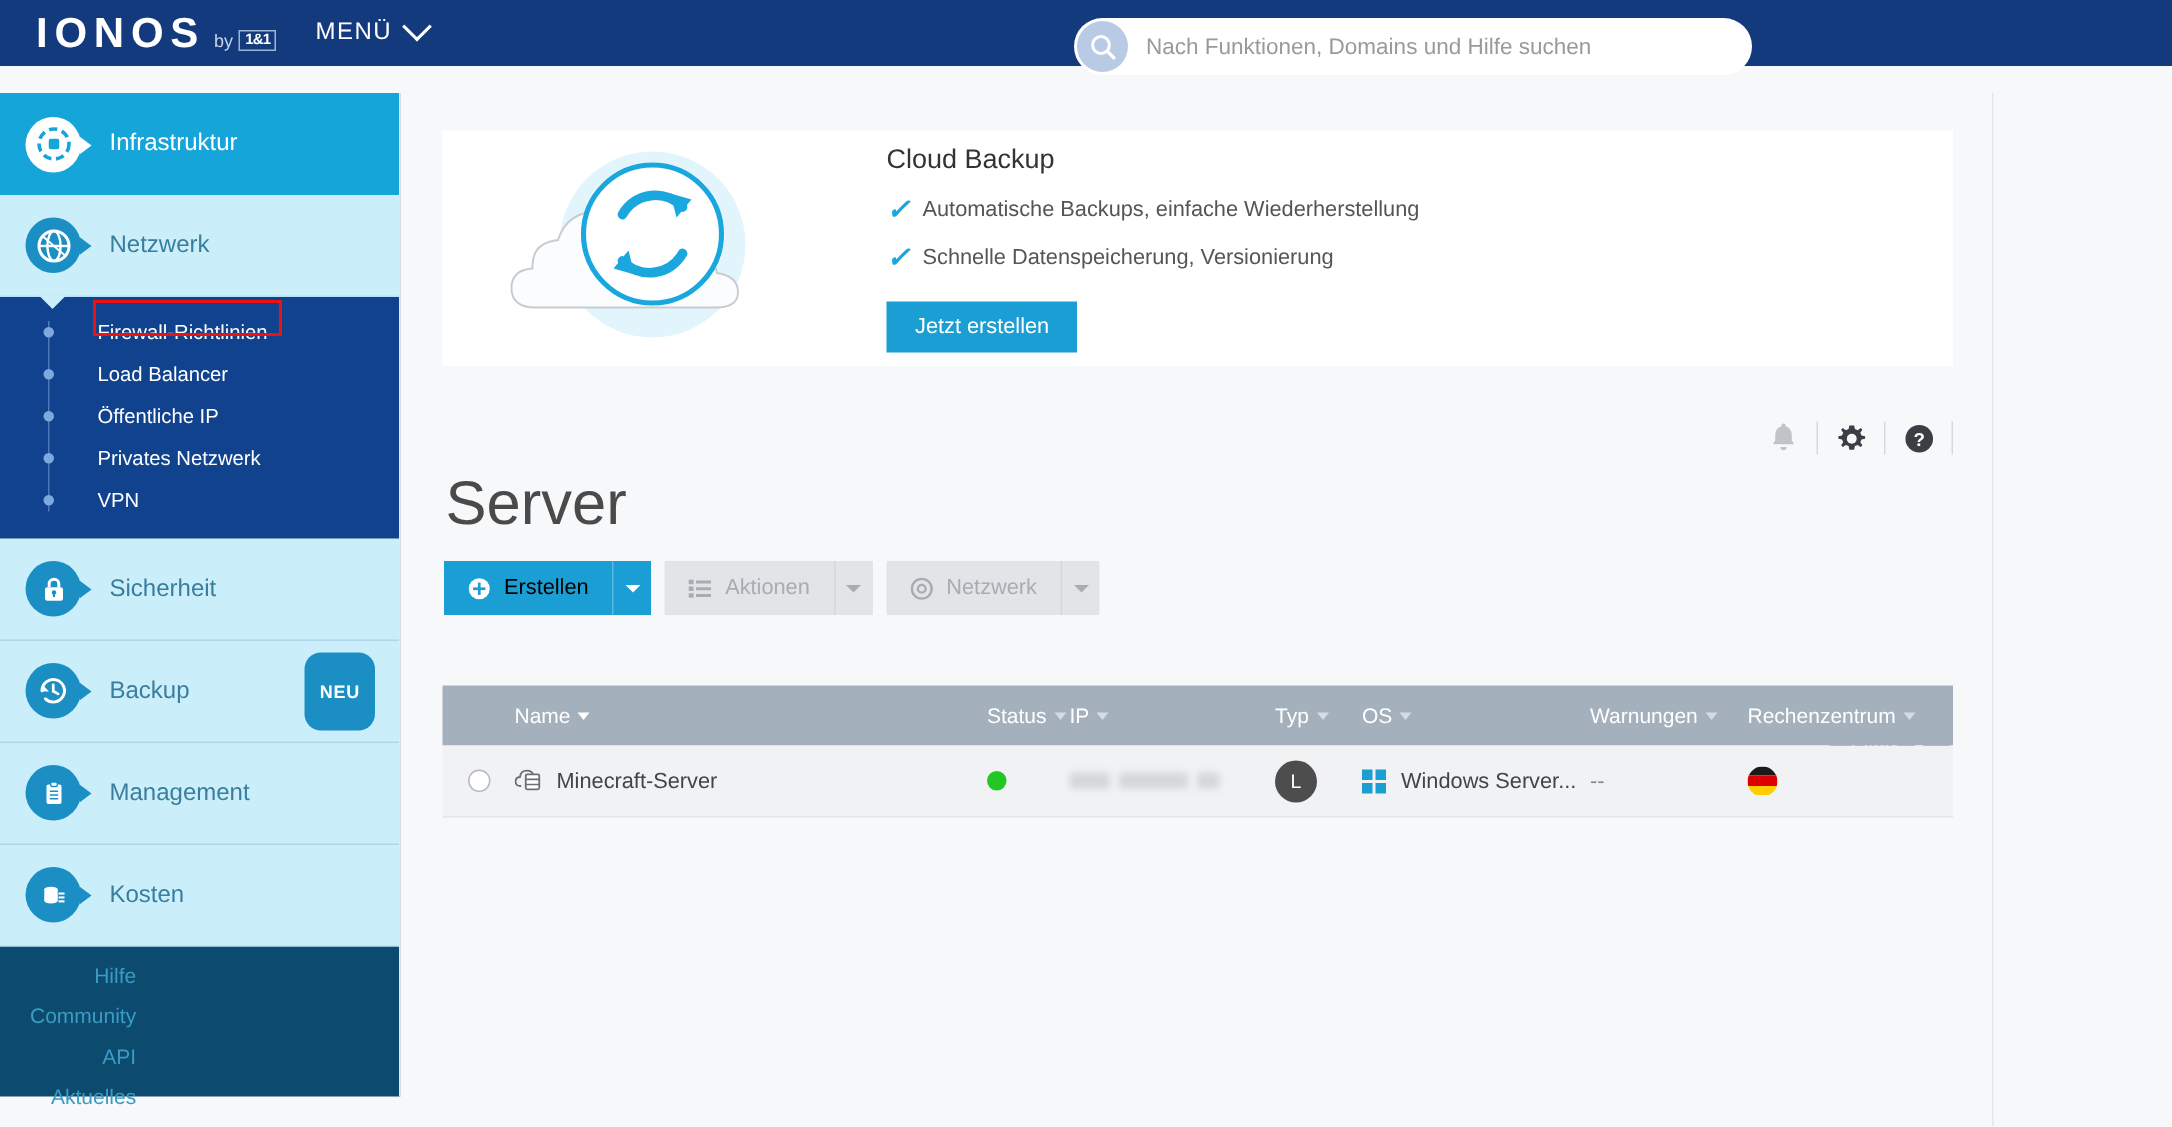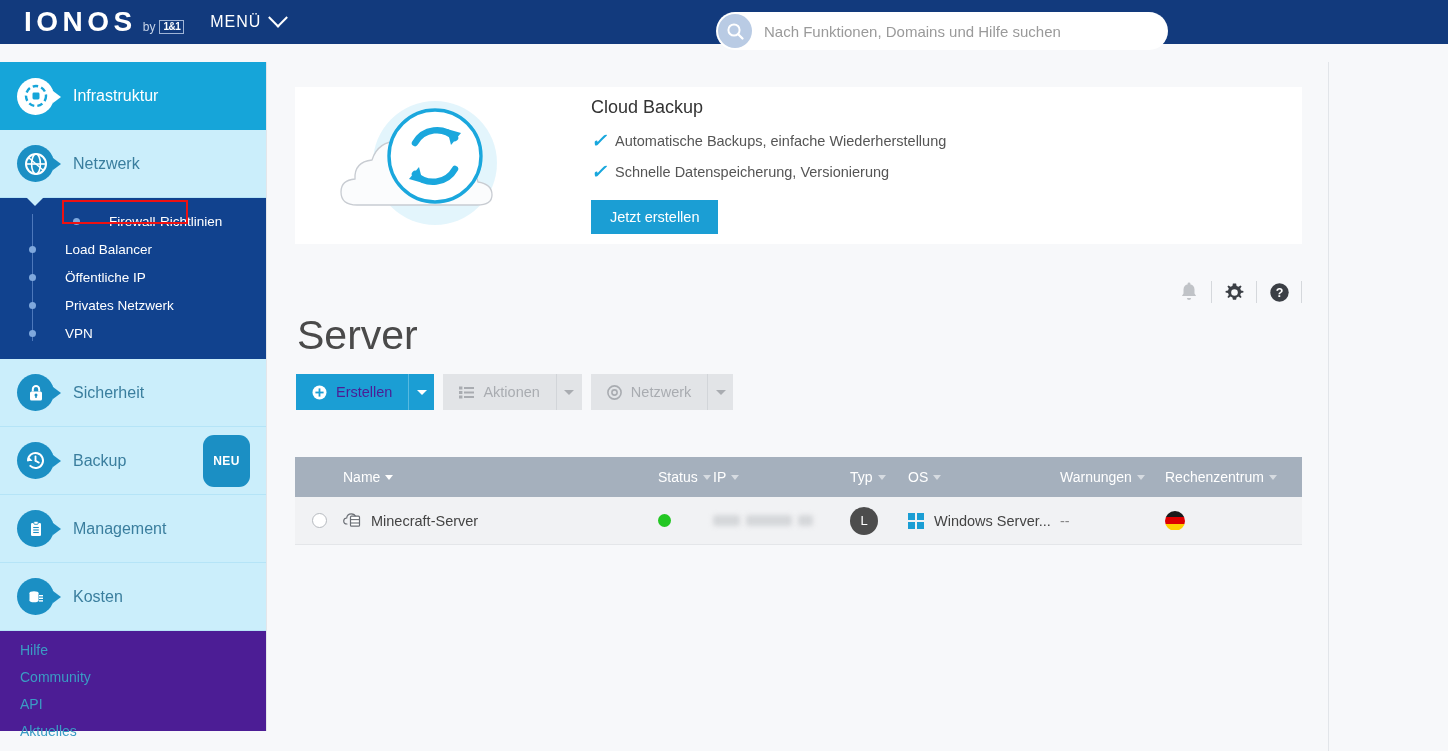--- a/index.html
+++ b/index.html
@@ -60,22 +60,23 @@
     font-family: "Liberation Sans", sans-serif;
     font-size: 15px; color: #4a4a4a;
     margin-left: 10px; width: 380px;
   }
   .search-input::placeholder { color: #9a9a9a; }
 
   
   .sidebar {
     position: absolute; left: 0; top: 62px;
     width: 267px; height: 669px;
-    background: #4c1d95;
+    background: #0c4a6e;
     border-right: 1px solid #e3e6ea;
+    text-align: right;
   }
   .nav-item {
     position: relative; height: 68px;
     display: flex; align-items: center;
     background: #cbeefb; cursor: pointer;
     border-bottom: 1px solid #b5e4f7;
   }
   .nav-item.active-top { background: #16a5d9; border-bottom: none; }
   .nav-item.active-parent { background: #cbeefb; }
   .nav-icon {
@@ -197,21 +198,21 @@
   .split-btn { display: flex; margin-right: 9px; }
   .split-main {
     display: flex; align-items: center;
     height: 36px; padding: 0 16px; border: none; cursor: pointer;
     font-size: 14.5px; font-family: "Liberation Sans", sans-serif;
   }
   .split-arrow {
     width: 26px; height: 36px; border: none; cursor: pointer;
     display: flex; align-items: center; justify-content: center;
   }
-  .split-btn.primary .split-main { background: #1b9ed4; color: #4c1d95; }
+  .split-btn.primary .split-main { background: #1b9ed4; color: #000000; }
   .split-btn.primary .split-arrow { background: #1b9ed4; border-left: 1px solid #57b9e0; }
   .split-btn.disabled .split-main { background: #e2e4e7; color: #a9acb1; }
   .split-btn.disabled .split-arrow { background: #e2e4e7; border-left: 1px solid #d2d5d9; }
   .caret-down {
     width: 0; height: 0;
     border-left: 5px solid transparent; border-right: 5px solid transparent;
     border-top: 5px solid #ffffff;
   }
   .split-btn.disabled .caret-down { border-top-color: #a9acb1; }
   .btn-icon { margin-right: 9px; display: flex; align-items: center; }
@@ -317,21 +318,21 @@
         <line x1="2" y1="12" x2="22" y2="12" stroke="#ffffff" stroke-width="1.6"></line>
         <line x1="4.5" y1="5.5" x2="19.5" y2="18.5" stroke="#ffffff" stroke-width="1.4"></line>
       </svg>
     </div>
     <span class="nav-label">Netzwerk</span>
   </div>
   <div class="highlight-box" style="left:5px; top:138px; width:140px; height:49px;"></div>
 
   <div class="submenu">
     <div class="submenu-line"></div>
-    <div class="submenu-item" style="margin-bottom:5px;padding-left:44px;">
+    <div class="submenu-item" style="margin-bottom:5px;">
       <span class="sub-dot"></span>
       <span class="submenu-label">Firewall-Richtlinien</span>
     </div>
     <div class="submenu-item" style="margin-bottom:5px;">
       <span class="sub-dot"></span>
       <span class="submenu-label">Load Balancer</span>
     </div>
     <div class="submenu-item" style="margin-bottom:5px;">
       <span class="sub-dot"></span>
       <span class="submenu-label">Öffentliche IP</span>

